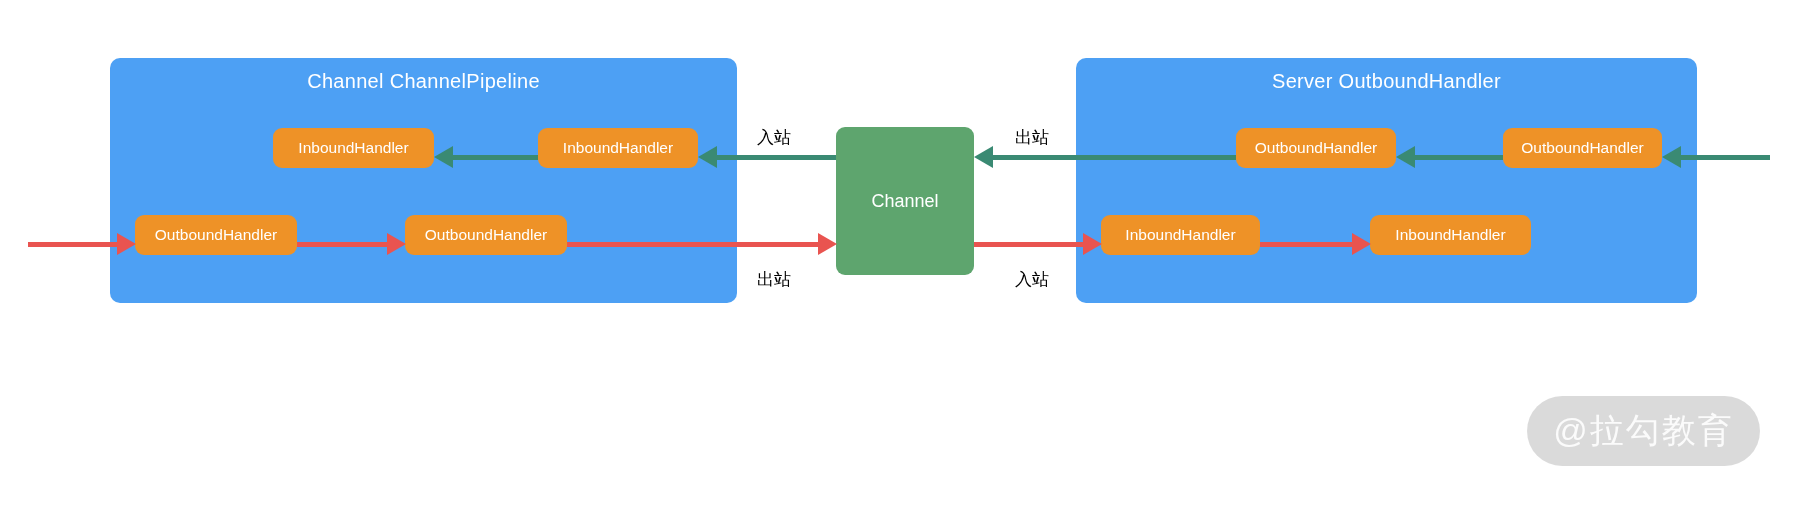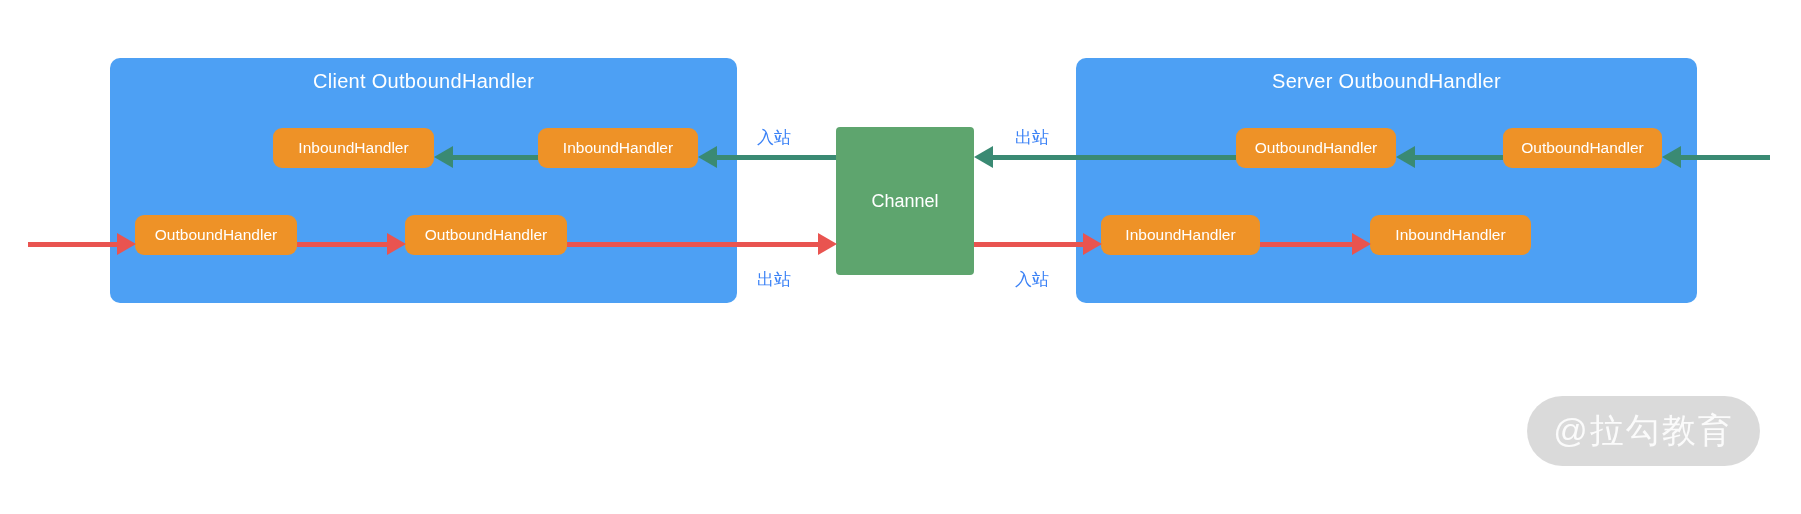--- a/index.html
+++ b/index.html
@@ -16,48 +16,48 @@
   }
   .handler{
     position:absolute;height:40px;background:#ee9227;border-radius:9px;
     display:flex;align-items:center;justify-content:center;
     color:#ffffff;font-size:15.5px;white-space:nowrap;
   }
   .row1{top:128px;}
   .row2{top:215px;}
   #channel-box{
     position:absolute;left:836px;top:127px;width:138px;height:148px;
-    background:#5ea56e;border-radius:4px;
+    background:#5ea56e;border-radius:9px;
     display:flex;align-items:center;justify-content:center;
     color:#ffffff;font-size:18px;
   }
   .arrow-line{position:absolute;height:5px;}
   .arrow-line.green{background:#3a8a73;top:155px;}
   .arrow-line.red{background:#e95450;top:242px;}
   .arrow-head{position:absolute;width:0;height:0;border-top:11px solid transparent;border-bottom:11px solid transparent;}
   .arrow-head.left{border-right:19px solid #3a8a73;top:146px;}
   .arrow-head.right{border-left:19px solid #e95450;top:233px;}
   .flow-label{
-    position:absolute;color:#3b82f6;font-size:17px;white-space:nowrap;
+    position:absolute;color:#000000;font-size:17px;white-space:nowrap;
     transform:translate(-50%,-50%);
   }
   #watermark{
     position:absolute;left:1527px;top:396px;width:233px;height:70px;border-radius:35px;
     background:rgba(0,0,0,0.145);
     display:flex;align-items:center;justify-content:center;
     color:rgba(255,255,255,0.88);font-size:34px;letter-spacing:2px;
   }
 </style>
 </head>
 <body>
 
 <div id="canvas">
 
   <div class="pipeline" style="left:110px;width:627px;">
-    <div class="pipeline-title">Client OutboundHandler</div>
+    <div class="pipeline-title">Channel ChannelPipeline</div>
   </div>
 
   <div class="pipeline" style="left:1076px;width:621px;">
     <div class="pipeline-title">Server OutboundHandler</div>
   </div>
 
   <div id="channel-box">
     <span>Channel</span>
   </div>
 

